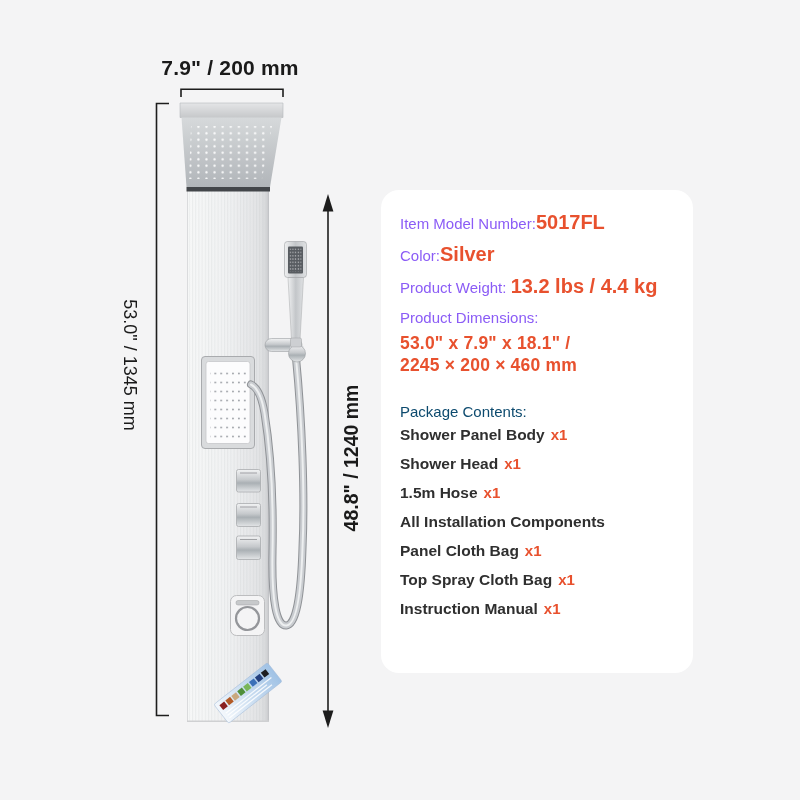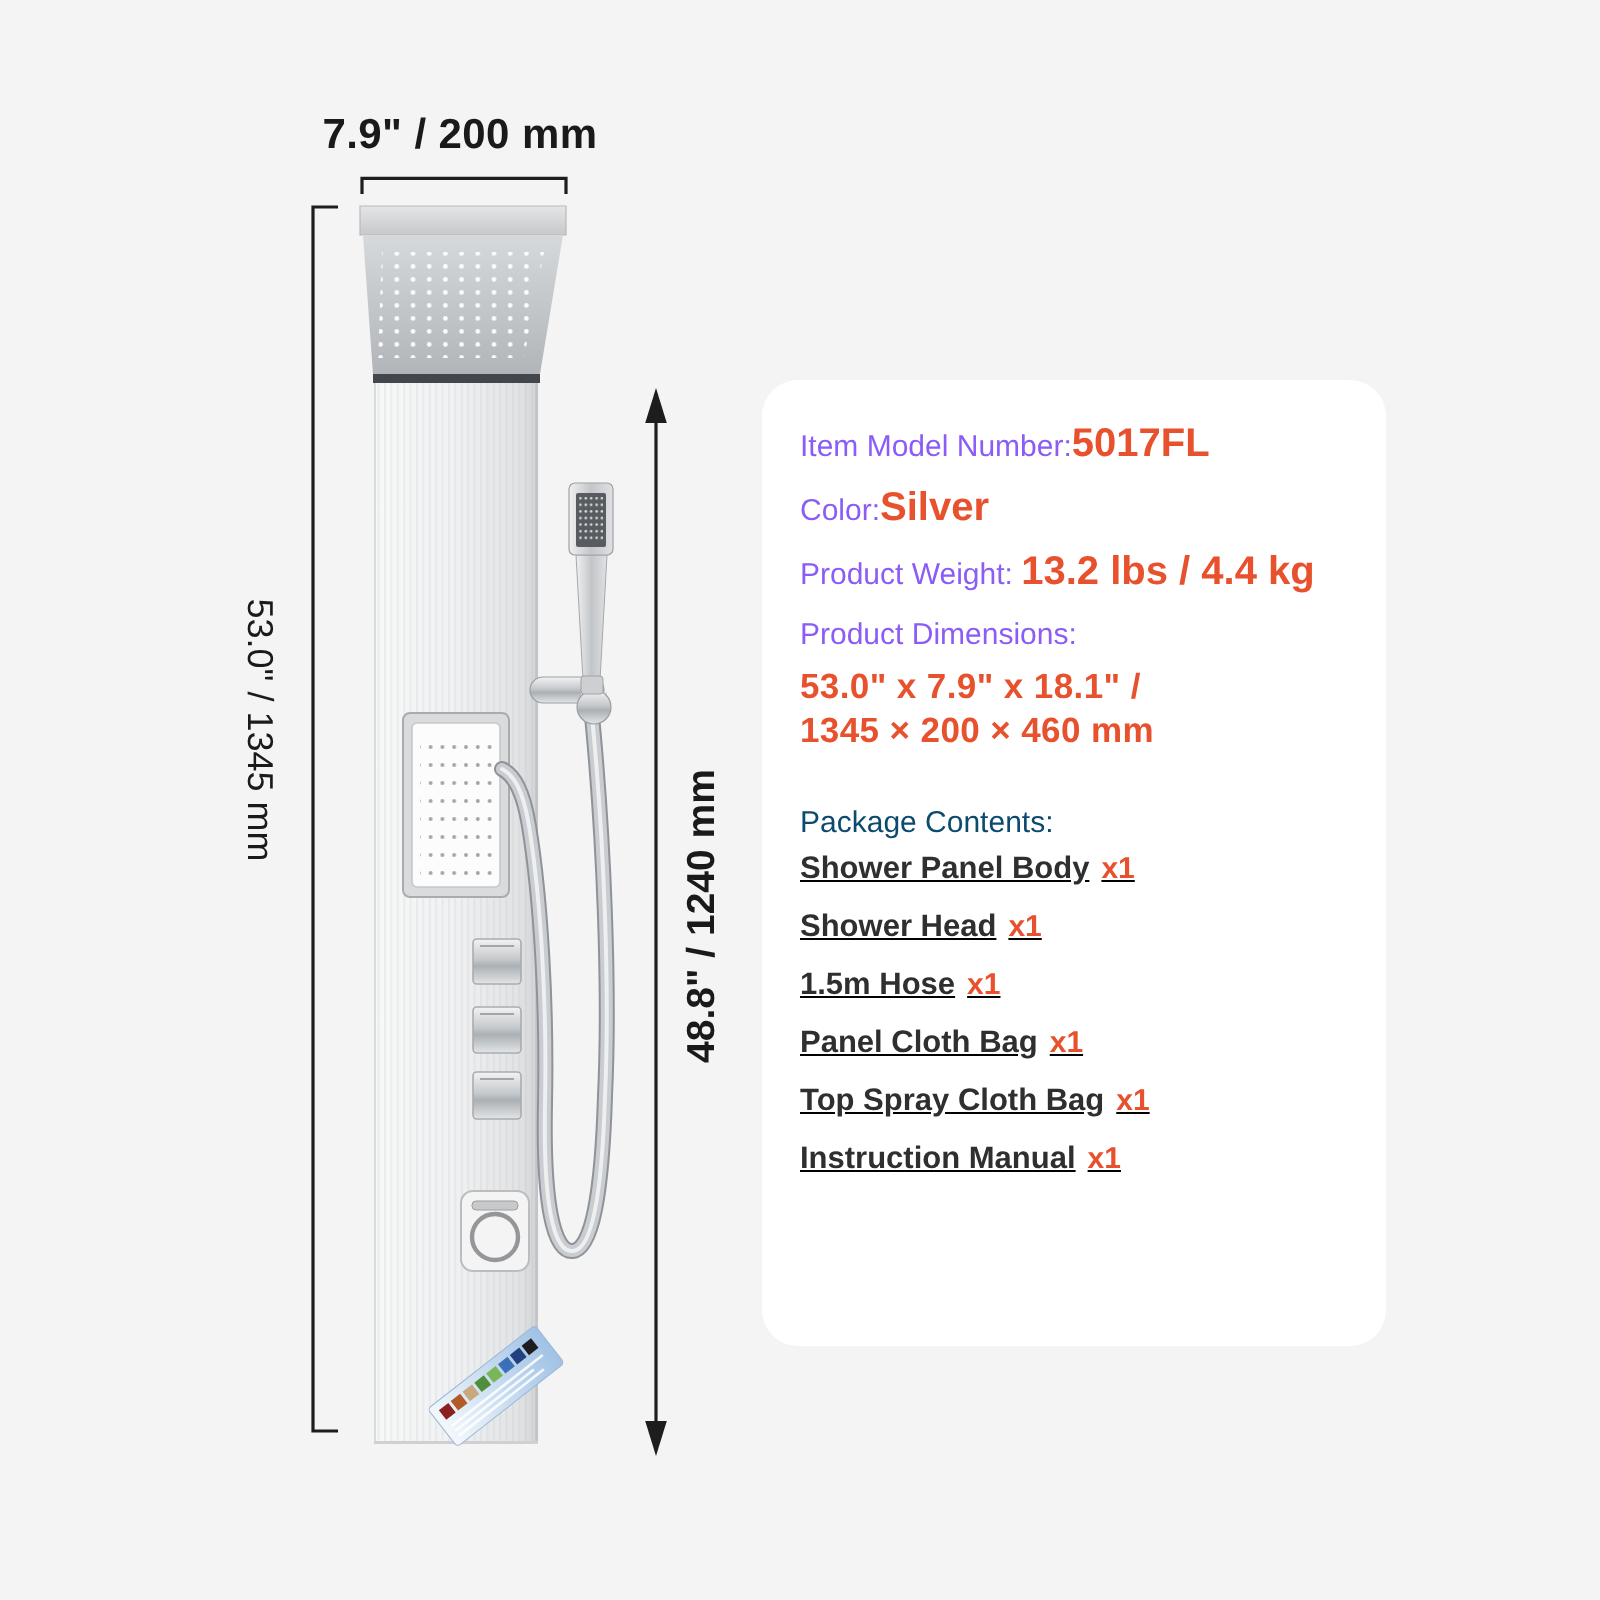--- a/index.html
+++ b/index.html
@@ -13,21 +13,21 @@
   .dim-left{left:50px;top:355px;width:160px;height:20px;text-align:center;font-size:18px;font-weight:500;transform:rotate(90deg);}
   .dim-right{left:265px;top:448px;width:170px;height:20px;text-align:center;font-size:19.5px;font-weight:700;transform:rotate(-90deg);}
 
   
   .card{position:absolute;left:381px;top:190px;width:312px;height:483px;background:#ffffff;border-radius:18px;padding:22px 16px 0 19px;box-sizing:border-box;}
   .row{margin:0 0 10px 0;font-size:15px;line-height:20px;}
   .lbl{color:#8b5cf6;white-space:pre-wrap;}
   .val{color:#e8512e;font-weight:700;font-size:20px;}
   .dims-line{margin:0;color:#e8512e;font-weight:700;font-size:17.5px;line-height:22px;letter-spacing:0.2px;}
   .pkg-heading{margin:26px 0 3px 0;font-size:15px;line-height:20px;color:#0c4a6e;}
-  .pkg{list-style:none;margin:0;padding:0;text-decoration:underline;}
+  .pkg{list-style:none;margin:0;padding:0;}
   .pkg li{margin:0 0 9px 0;font-size:15.5px;line-height:20px;}
   .item-name{color:#2f2f2f;font-weight:700;}
   .qty{color:#e8512e;font-weight:700;margin-left:6px;font-size:15px;}
 </style>
 </head>
 <body>
 
 <div class="stage">
 
   <svg class="illustration" viewBox="0 0 800 800" xmlns="http://www.w3.org/2000/svg" aria-hidden="true">
@@ -165,26 +165,27 @@
   <div class="dim dim-top">7.9" / 200 mm</div>
   <div class="dim dim-left">53.0" / 1345 mm</div>
   <div class="dim dim-right">48.8" / 1240 mm</div>
 
   <section class="card">
     <p class="row"><span class="lbl">Item Model Number:</span><span class="val">5017FL</span></p>
     <p class="row"><span class="lbl">Color:</span><span class="val">Silver</span></p>
     <p class="row"><span class="lbl">Product Weight: </span><span class="val">13.2 lbs / 4.4 kg</span></p>
     <p class="row" style="margin-bottom:4px;"><span class="lbl">Product Dimensions:</span></p>
     <p class="dims-line">53.0" x 7.9" x 18.1" /</p>
-    <p class="dims-line">1345 × 200 × 460 mm</p>
+    <p class="dims-line">2245 × 200 × 460 mm</p>
 
     <p class="pkg-heading">Package Contents:</p>
     <ul class="pkg">
       <li><span class="item-name">Shower Panel Body</span><span class="qty">x1</span></li>
       <li><span class="item-name">Shower Head</span><span class="qty">x1</span></li>
       <li><span class="item-name">1.5m Hose</span><span class="qty">x1</span></li>
+      <li><span class="item-name">All Installation Components</span><span class="qty"></span></li>
       <li><span class="item-name">Panel Cloth Bag</span><span class="qty">x1</span></li>
       <li><span class="item-name">Top Spray Cloth Bag</span><span class="qty">x1</span></li>
       <li><span class="item-name">Instruction Manual</span><span class="qty">x1</span></li>
     </ul>
   </section>
 
 </div>
 
 </body></html>

